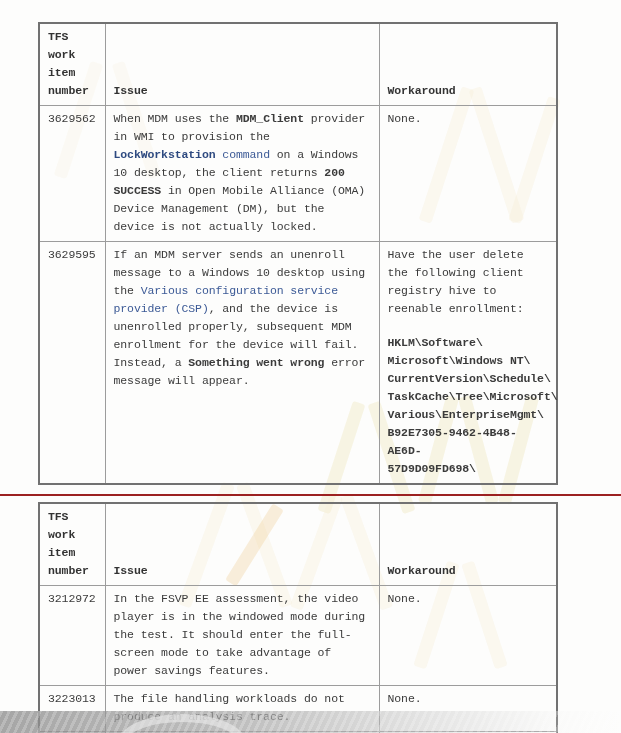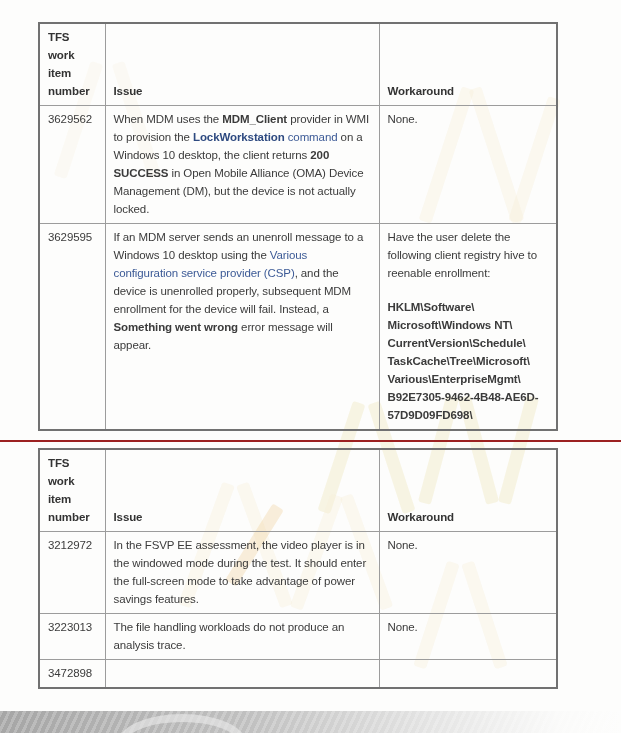--- a/index.html
+++ b/index.html
@@ -8,21 +8,21 @@
     --hgray:#5f6264;
     --text:#3b3b3b;
   }
   *{box-sizing:border-box;}
   html,body{margin:0;padding:0;background:#ffffff;}
   .page{
     position:relative;
     width:621px;height:733px;
     overflow:hidden;
     background:#fdfdfc;
-    font-family:Liberation Sans, sans-serif;
+    font-family:Liberation Mono, monospace;
     font-size:11.5px;
     letter-spacing:-0.1px;
     line-height:18px;
     color:var(--text);
   }
   .content{position:relative;z-index:1;}
   
   table{
     border-collapse:collapse;
     table-layout:fixed;

